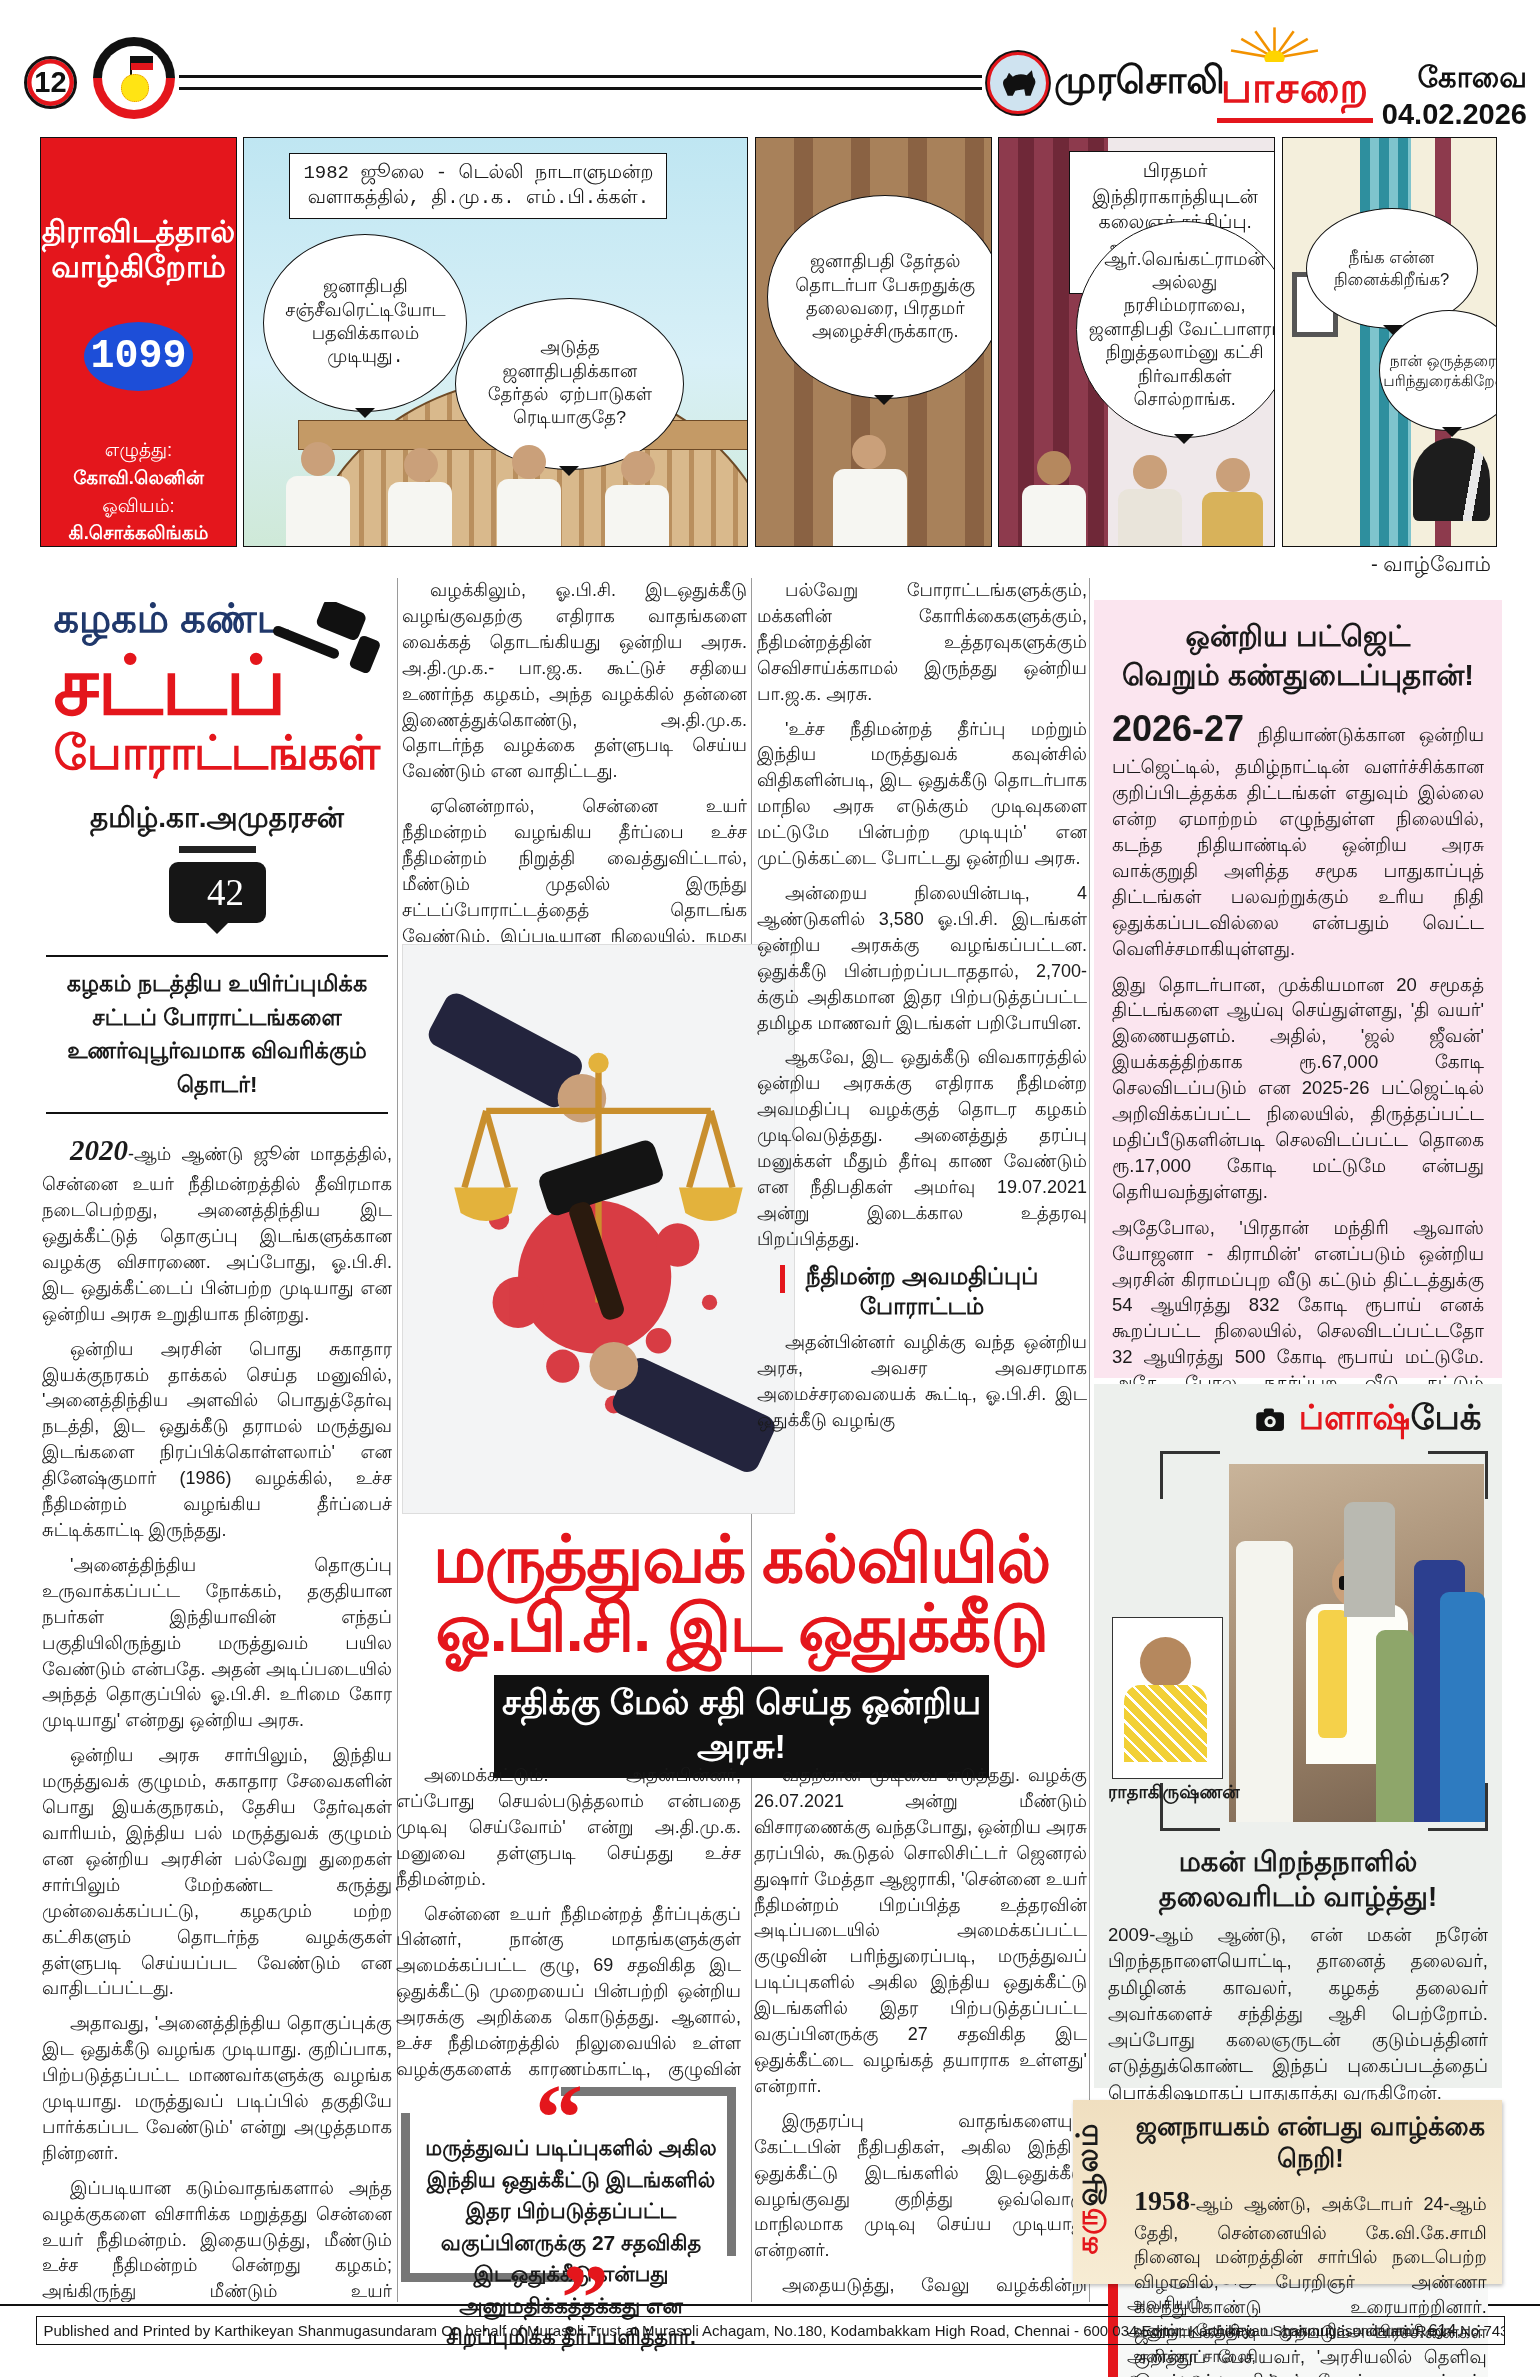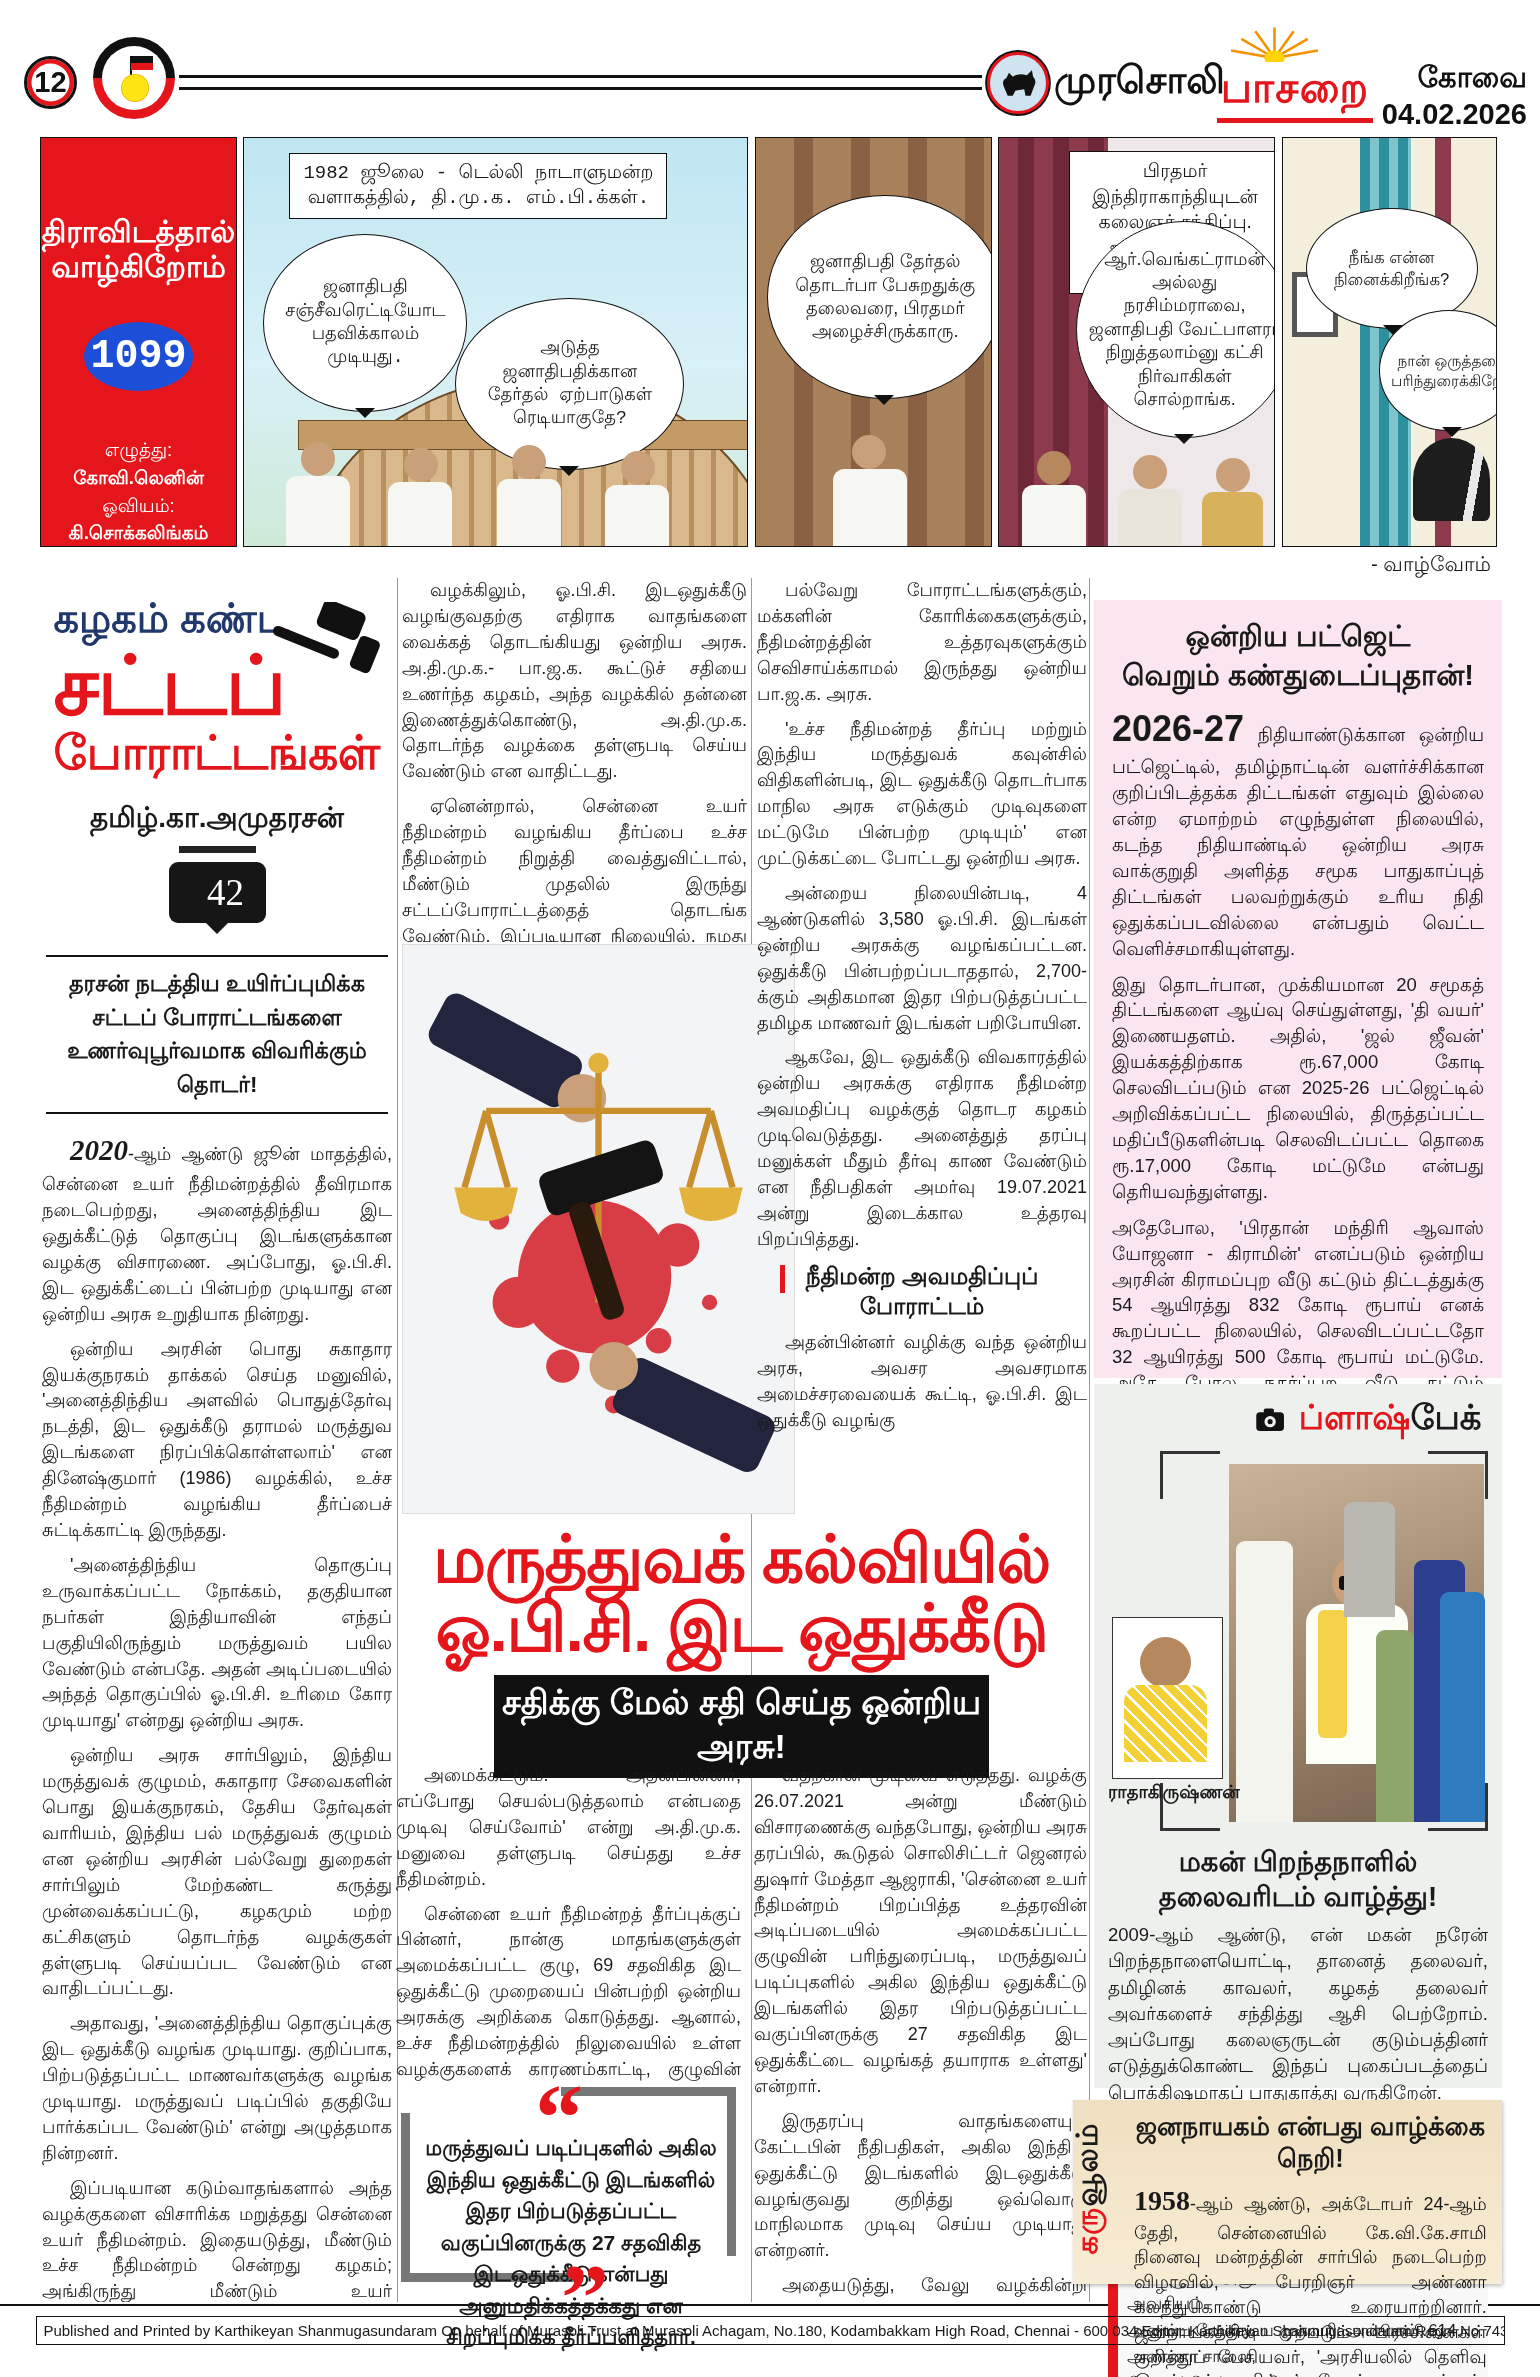--- a/index.html
+++ b/index.html
@@ -38,21 +38,21 @@
   .p-cred{margin-top:45px;font-size:18.5px;line-height:1.5;}
   .p1{width:503px;background:linear-gradient(180deg,#bfe6f2 0%,#d8f0f7 55%,#cfe9d8 100%);font-family:Liberation Mono, monospace;}
   .building{position:absolute;right:-38px;bottom:-109px;width:485px;height:275px;border-radius:50% 50% 0 0/80% 80% 0 0;
             background:repeating-linear-gradient(90deg,#d9b98c 0 16.6px,#b98f5e 16.6px 22px);
             border:2.6px solid #6e4a26;}
   .build-band{position:absolute;right:-38px;bottom:96px;width:485px;height:28px;background:#c49a66;border:1.9px solid #6e4a26;}
   .caption{position:absolute;background:#fff;border:1.9px solid #111;padding:6.4px 9px;
            font-size:19px;line-height:1.35;text-align:center;}
   .cap1{left:45px;top:15.3px;width:358px;}
   .bubble{position:absolute;background:#fff;border:1.9px solid #111;border-radius:50%;
-          display:flex;align-items:center;justify-content:flex-start;text-align:center;
+          display:flex;align-items:center;justify-content:center;text-align:center;
           font-size:18px;line-height:1.3;padding:11.5px;}
   .bubble:after{content:"";position:absolute;bottom:-16.6px;left:45%;border:10.2px solid transparent;border-top-color:#111;}
   .b1a{left:19px;top:96px;width:179px;height:153px;}
   .b1b{left:211px;top:160px;width:204px;height:147px;}
   .p2{width:235px;background:linear-gradient(90deg,#8a6a4a 0 7.7px,#c8a briefly 0) ,#b28b62;background:repeating-linear-gradient(90deg,#a8815a 0 38px,#8a6243 38px 57px);}
   .b2a{left:11.5px;top:57px;width:211px;height:179px;}
   .p3{width:275px;background:#efe8ea;}
   .curtain{position:absolute;left:0;top:0;width:109px;height:100%;
            background:repeating-linear-gradient(90deg,#8d3a4d 0 19px,#6f2838 19px 35px);}
   .cap3{left:70px;top:12.8px;width:192px;}
@@ -279,21 +279,21 @@
       <svg class="gavel" width="128" height="96" viewBox="0 0 200 150">
         <rect x="95" y="5" width="70" height="46" rx="10" fill="#111" transform="rotate(22 130 28)"></rect>
         <rect x="20" y="55" width="110" height="16" rx="8" fill="#111" transform="rotate(22 75 63)"></rect>
         <rect x="150" y="55" width="34" height="54" rx="8" fill="#111" transform="rotate(22 167 82)"></rect>
       </svg>
     </div>
     <div class="byline">தமிழ்.கா.அமுதரசன்</div>
     <div class="bydash"></div>
     <div class="epbadge">42</div>
     <div class="eppoint"></div>
-    <div class="standfirst">தரசன் நடத்திய உயிர்ப்புமிக்க சட்டப் போராட்டங்களை உணர்வுபூர்வமாக விவரிக்கும் தொடர்!</div>
+    <div class="standfirst">கழகம் நடத்திய உயிர்ப்புமிக்க சட்டப் போராட்டங்களை உணர்வுபூர்வமாக விவரிக்கும் தொடர்!</div>
     <div class="body">
       <p><span class="lead">2020</span><span>-ஆம் ஆண்டு ஜூன் மாதத்தில், சென்னை உயர் நீதிமன்றத்தில் தீவிரமாக நடைபெற்றது, அனைத்திந்திய இட ஒதுக்கீட்டுத் தொகுப்பு இடங்களுக்கான வழக்கு விசாரணை. அப்போது, ஓ.பி.சி. இட ஒதுக்கீட்டைப் பின்பற்ற முடியாது என ஒன்றிய அரசு உறுதியாக நின்றது.</span></p>
       <p>ஒன்றிய அரசின் பொது சுகாதார இயக்குநரகம் தாக்கல் செய்த மனுவில், 'அனைத்திந்திய அளவில் பொதுத்தேர்வு நடத்தி, இட ஒதுக்கீடு தராமல் மருத்துவ இடங்களை நிரப்பிக்கொள்ளலாம்' என தினேஷ்குமார் (1986) வழக்கில், உச்ச நீதிமன்றம் வழங்கிய தீர்ப்பைச் சுட்டிக்காட்டி இருந்தது.</p>
       <p>'அனைத்திந்திய தொகுப்பு உருவாக்கப்பட்ட நோக்கம், தகுதியான நபர்கள் இந்தியாவின் எந்தப் பகுதியிலிருந்தும் மருத்துவம் பயில வேண்டும் என்பதே. அதன் அடிப்படையில் அந்தத் தொகுப்பில் ஓ.பி.சி. உரிமை கோர முடியாது' என்றது ஒன்றிய அரசு.</p>
       <p>ஒன்றிய அரசு சார்பிலும், இந்திய மருத்துவக் குழுமம், சுகாதார சேவைகளின் பொது இயக்குநரகம், தேசிய தேர்வுகள் வாரியம், இந்திய பல் மருத்துவக் குழுமம் என ஒன்றிய அரசின் பல்வேறு துறைகள் சார்பிலும் மேற்கண்ட கருத்து முன்வைக்கப்பட்டு, கழகமும் மற்ற கட்சிகளும் தொடர்ந்த வழக்குகள் தள்ளுபடி செய்யப்பட வேண்டும் என வாதிடப்பட்டது.</p>
       <p>அதாவது, 'அனைத்திந்திய தொகுப்புக்கு இட ஒதுக்கீடு வழங்க முடியாது. குறிப்பாக, பிற்படுத்தப்பட்ட மாணவர்களுக்கு வழங்க முடியாது. மருத்துவப் படிப்பில் தகுதியே பார்க்கப்பட வேண்டும்' என்று அழுத்தமாக நின்றனர்.</p>
       <p>இப்படியான கடும்வாதங்களால் அந்த வழக்குகளை விசாரிக்க மறுத்தது சென்னை உயர் நீதிமன்றம். இதையடுத்து, மீண்டும் உச்ச நீதிமன்றம் சென்றது கழகம்; அங்கிருந்து மீண்டும் உயர் நீதிமன்றத்துக்கே வழக்கு அனுப்பப்பட்டது.</p>
 
     </div>
   </div>

